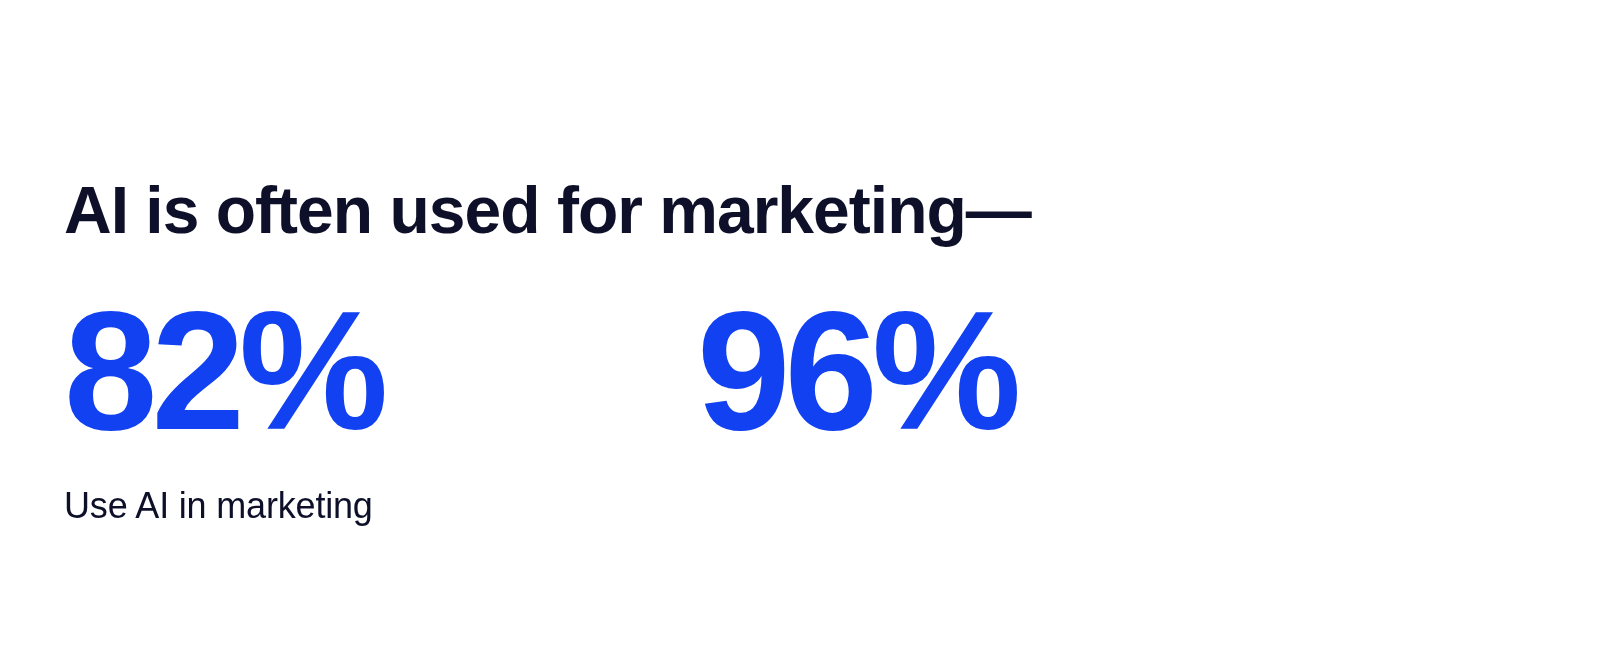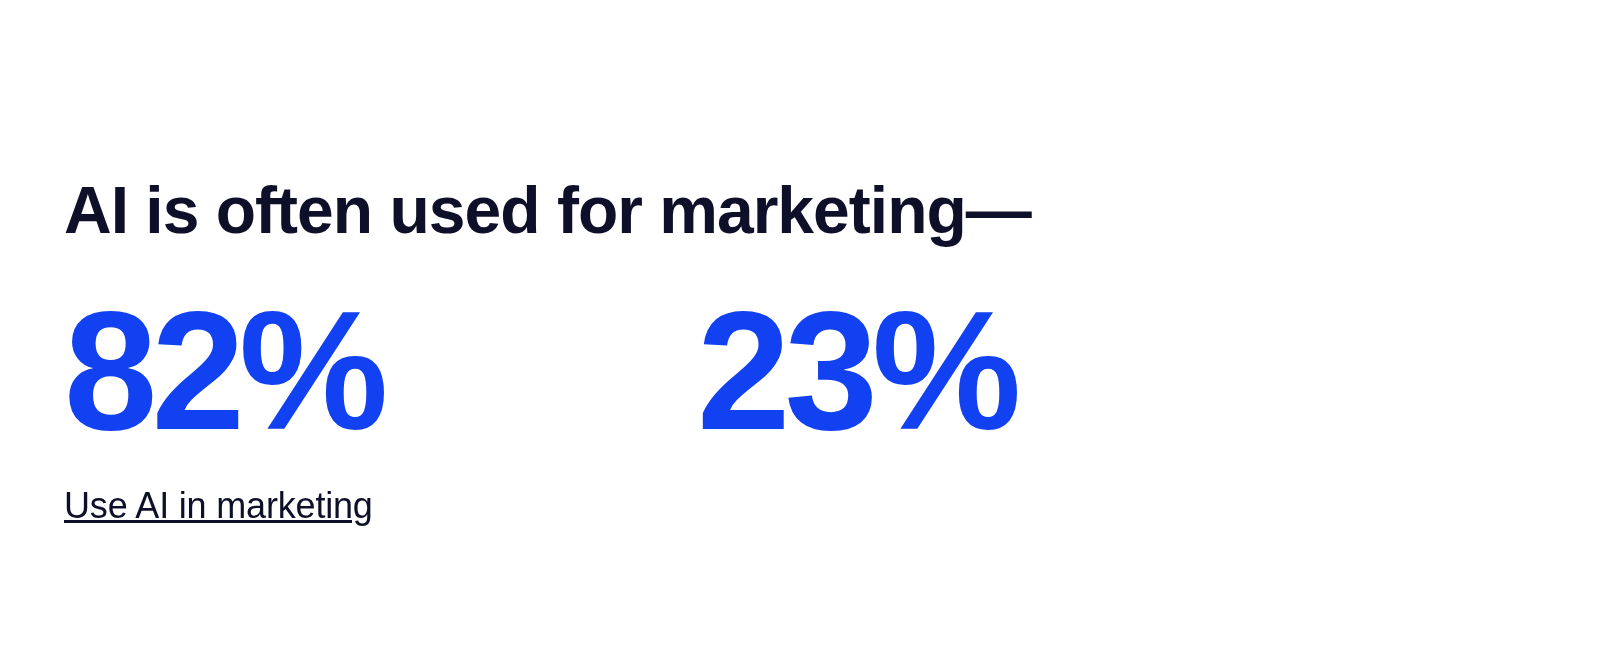--- a/index.html
+++ b/index.html
@@ -92,38 +92,37 @@
     font-size: 36px;
     line-height: 44px;
     font-weight: 500;
     letter-spacing: -0.005em;
     color: #0d1028;
     white-space: nowrap;
   }
 
   .stat-value + .stat-label {
     margin-top: 38px;
-    text-decoration: underline;
   }
 </style>
 </head>
 <body>
 
 <div class="stat-card">
 
   <h1 class="headline">
     <span class="headline-line">AI is often used for marketing—</span>
   </h1>
 
   <div class="stats-row">
 
     <div class="stat-item first">
       <span class="stat-value">82%</span>
       <span class="stat-label">Use AI in marketing</span>
     </div>
 
     <div class="stat-item second">
-      <span class="stat-value">23%</span>
+      <span class="stat-value">96%</span>
     </div>
 
   </div>
 
 </div>
 
 </body></html>

